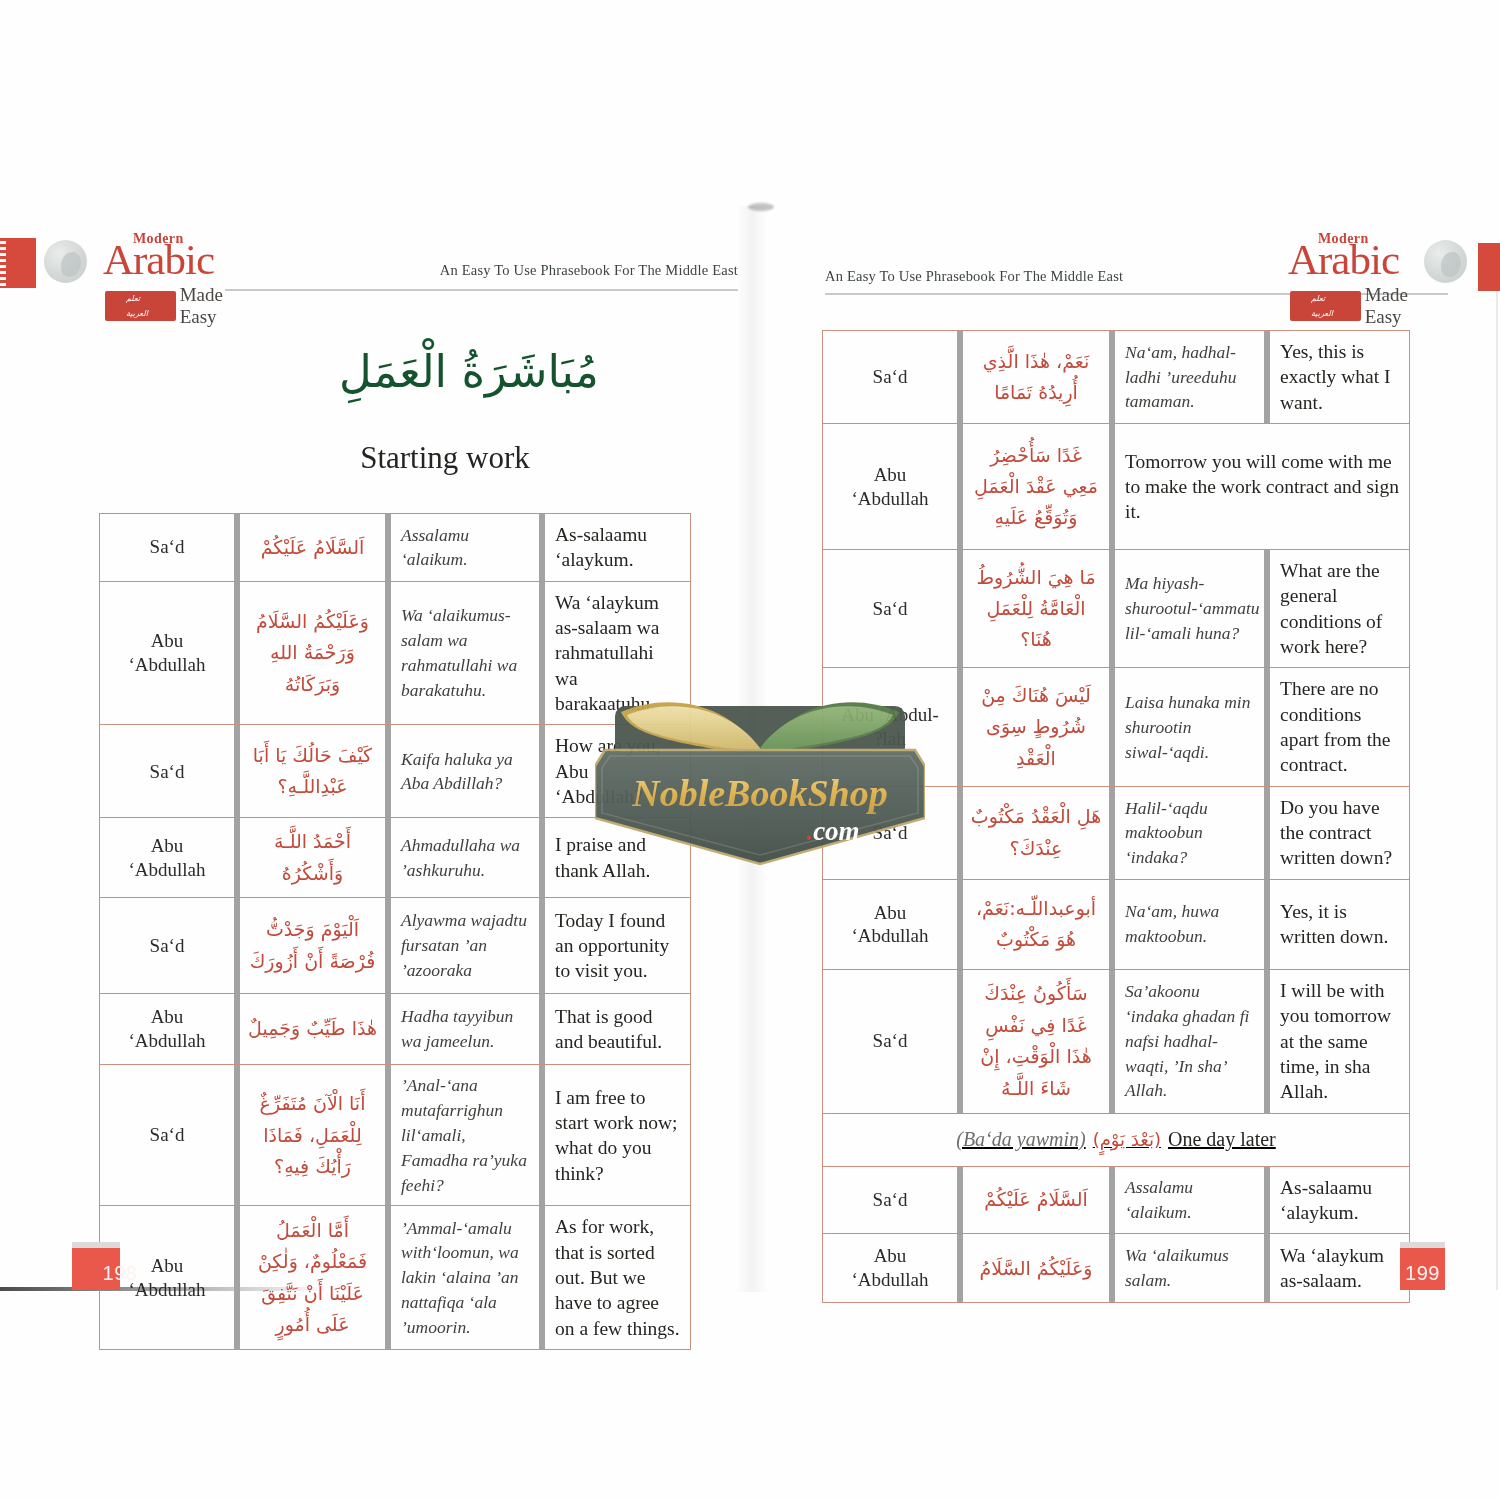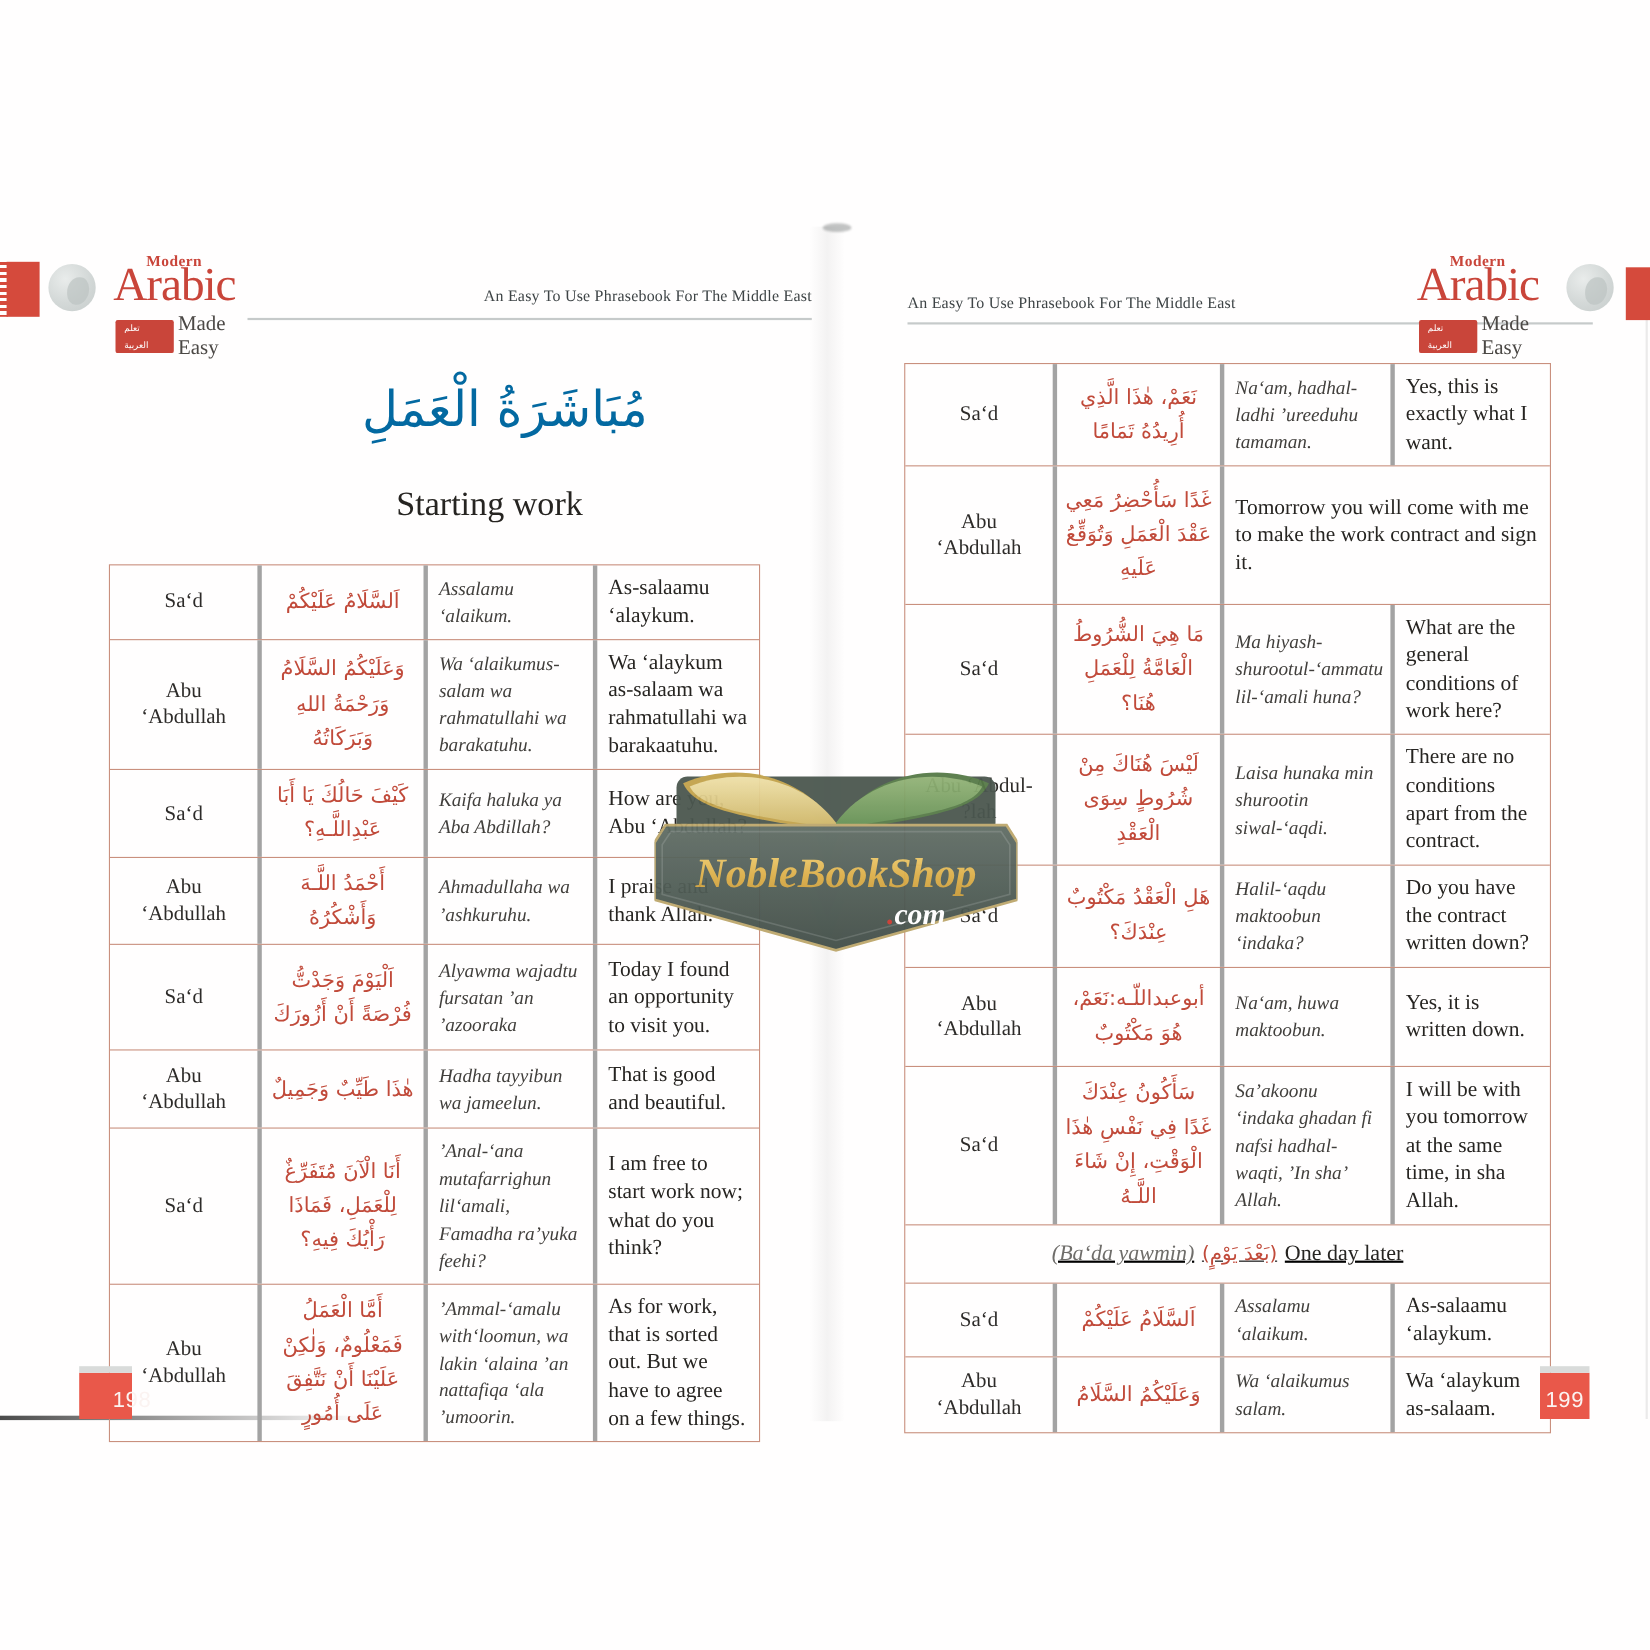--- a/index.html
+++ b/index.html
@@ -26,45 +26,45 @@
       background:#bcc3c2;opacity:.7;}
   .globe.left{left:44px;top:240px;}
   .globe.right{left:1424px;top:240px;}
   .logo{position:absolute;width:140px;height:72px;}
   .logo.left{left:103px;top:231px;}
   .logo.right{left:1288px;top:231px;}
   .logo .modern{position:absolute;left:30px;top:0;font-size:14px;font-weight:bold;color:#c9453a;letter-spacing:.4px;}
   .logo .arabic-word{position:absolute;left:0;top:7px;font-size:43px;line-height:1;color:#c9453a;letter-spacing:-1px;}
   .logo .bottom-row{position:absolute;left:2px;top:53px;display:flex;align-items:center;gap:4px;}
   .logo .tag{display:inline-block;background:#c9453a;color:#fff;font-family:"DejaVu Sans",sans-serif;
-      font-size:8px;line-height:15px;padding:0 8px;border-radius:2px;}
+      font-size:8px;line-height:15px;padding:0 21px;border-radius:2px;font-style:italic;}
   .logo .made-easy{font-size:19px;color:#4b4845;}
   .tagline{position:absolute;font-size:14.5px;color:#3e4446;letter-spacing:.2px;}
   .tagline.left{left:420px;top:262px;width:318px;text-align:right;}
   .tagline.right{left:825px;top:268px;}
   .rule{position:absolute;height:2px;background:#c6caca;}
   .rule.left{left:225px;top:289px;width:513px;}
   .rule.right{left:825px;top:293px;width:623px;}
 
   
-  .title-arabic{position:absolute;left:144px;top:336px;width:630px;text-align:center;
-      font-family:"DejaVu Sans",sans-serif;font-size:45px;line-height:1.6;color:#0369a1;}
+  .title-arabic{position:absolute;left:154px;top:336px;width:630px;text-align:center;
+      font-family:"DejaVu Sans",sans-serif;font-size:45px;line-height:1.6;color:#14532d;}
   .title-sub{position:absolute;left:115px;top:440px;width:660px;display:flex;justify-content:center;
       align-items:baseline;gap:16px;}
   .title-translit{font-style:italic;font-size:31px;color:#7f7d7a;}
   .title-english{font-size:31px;color:#262421;}
 
   
   .ptable{position:absolute;border:1px solid #c9907e;background:rgba(255,255,255,0);}
   .ptable.left{left:99px;top:513px;width:590px;}
   .ptable.right{left:822px;top:330px;width:586px;}
   .trow{display:flex;border-bottom:1px solid #c9907e;}
   .trow:last-child{border-bottom:none;}
   .cell{box-sizing:border-box;display:flex;align-items:center;padding:8px 10px;}
-  .cell + .cell{border-left:4px solid #a3a3a3;}
+  .cell + .cell{border-left:6px solid #a3a3a3;}
   .c-speaker{width:134px;justify-content:center;text-align:center;font-size:19px;color:#2d2b29;white-space:pre-line;line-height:1.25;}
   .c-arabic{width:151px;justify-content:center;text-align:center;direction:rtl;
       font-family:"DejaVu Sans",sans-serif;font-size:19px;line-height:1.65;color:#c14a3a;padding:8px 7px;}
   .ptable.right .c-arabic{width:152px;}
   .c-translit{width:154px;font-style:italic;font-size:17.5px;line-height:1.42;color:#413f3c;}
   .ptable.right .c-translit{width:155px;}
   .c-english{flex:1;font-size:19.5px;line-height:1.3;color:#262421;}
   .divider-row{display:flex;align-items:center;justify-content:center;gap:7px;border-bottom:1px solid #c9907e;text-decoration:underline;}
   .divider-translit{font-style:italic;font-size:20px;color:#6f6d6a;}
   .divider-arabic{font-family:"DejaVu Sans",sans-serif;font-size:18px;color:#c14a3a;direction:rtl;}

